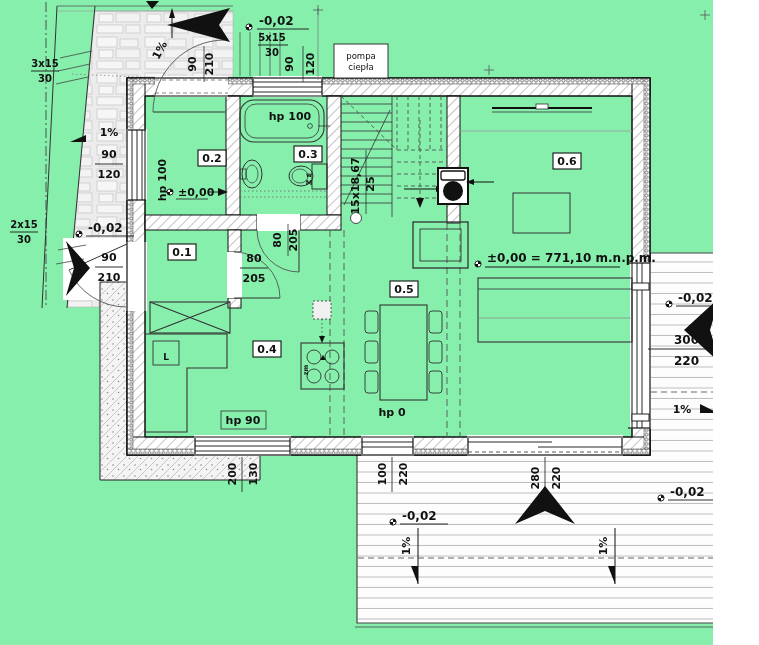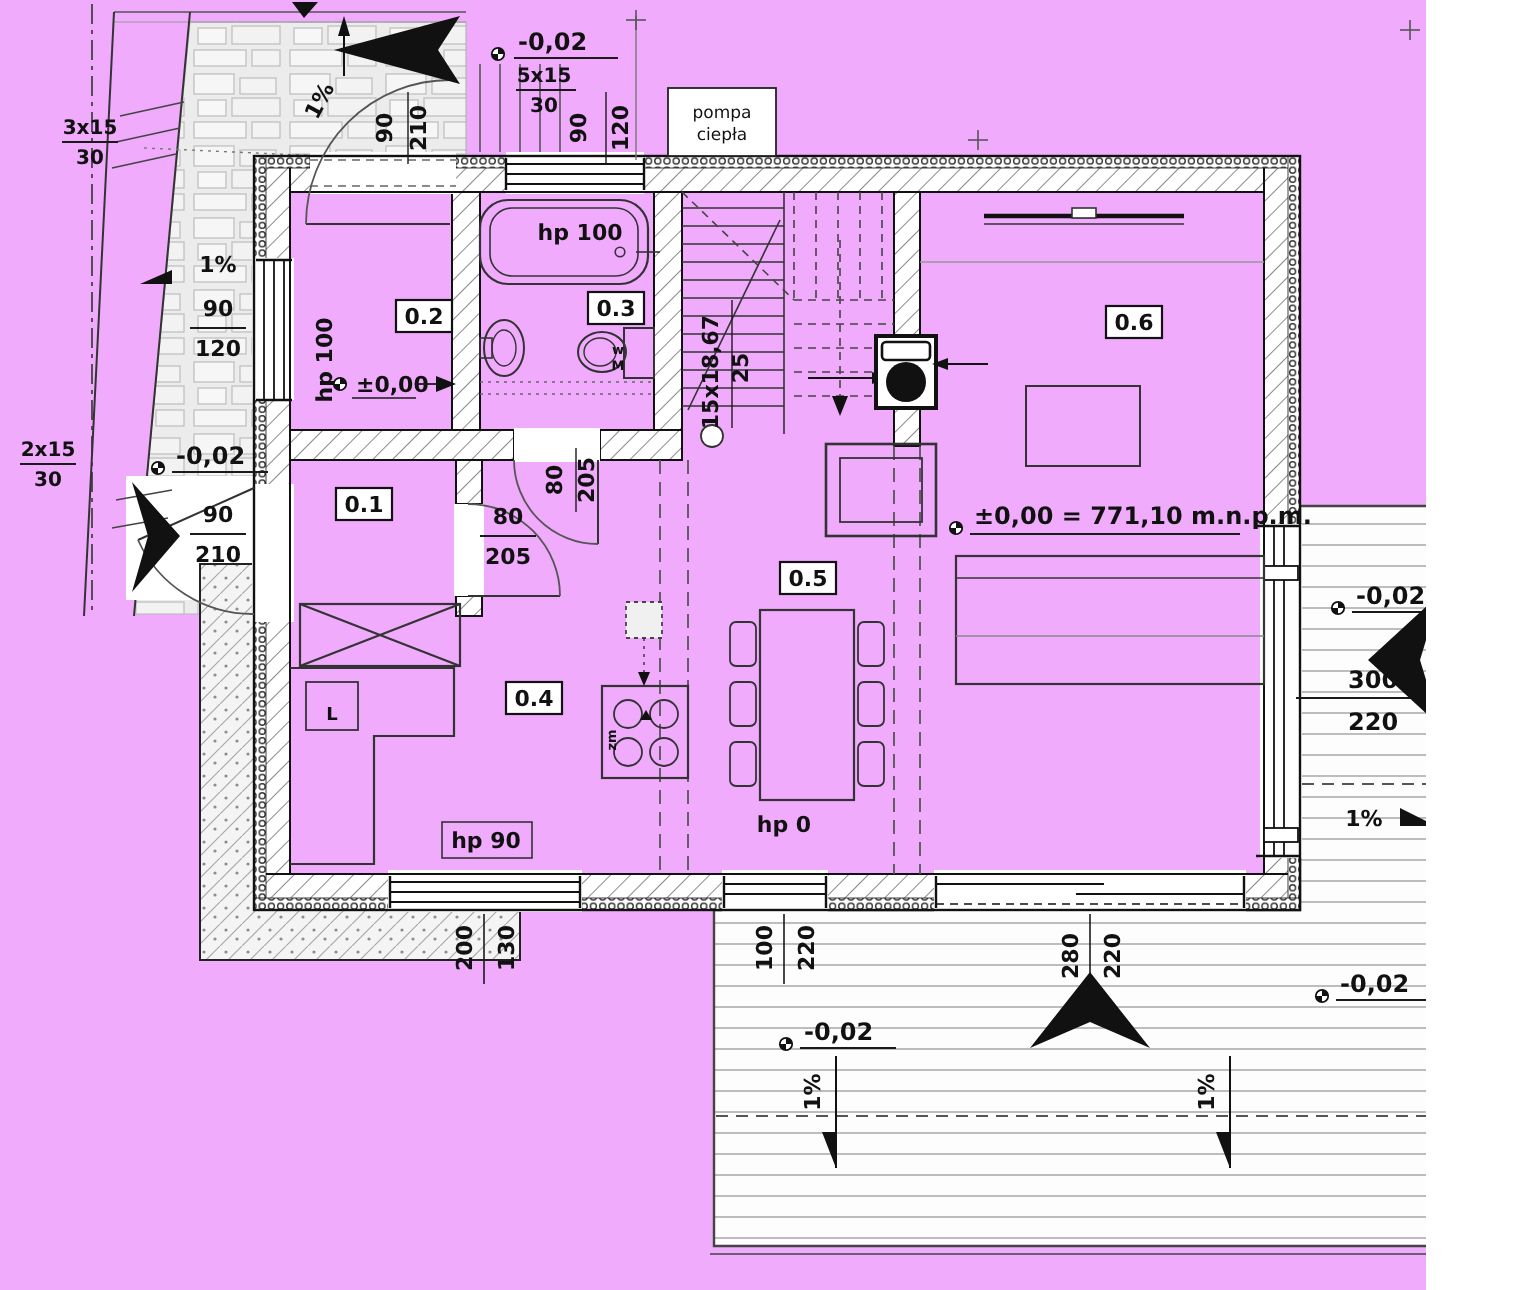--- a/index.html
+++ b/index.html
@@ -1,16 +1,16 @@
 <!DOCTYPE html>
 <html><head>
 <meta charset="utf-8">
 <style>
   html,body{margin:0;padding:0;background:#fff;}
-  .canvas{position:relative;width:713px;height:645px;background:#f0abfc;overflow:hidden;}
+  .canvas{position:relative;width:713px;height:645px;background:#86efac;overflow:hidden;}
   svg text{font-family:"DejaVu Sans", sans-serif;fill:#111;}
   .d{font-size:11px;font-weight:600;}
   .d2{font-size:12px;font-weight:600;}
   .sf{font-size:10px;font-weight:700;}
   .rm{font-size:11px;font-weight:700;}
   .tn{font-size:6.5px;font-weight:600;}
   .sm{font-size:9px;font-weight:600;}
   .ps{font-size:8.5px;}
   .ln{stroke:#1a1a1a;}
 </style>

